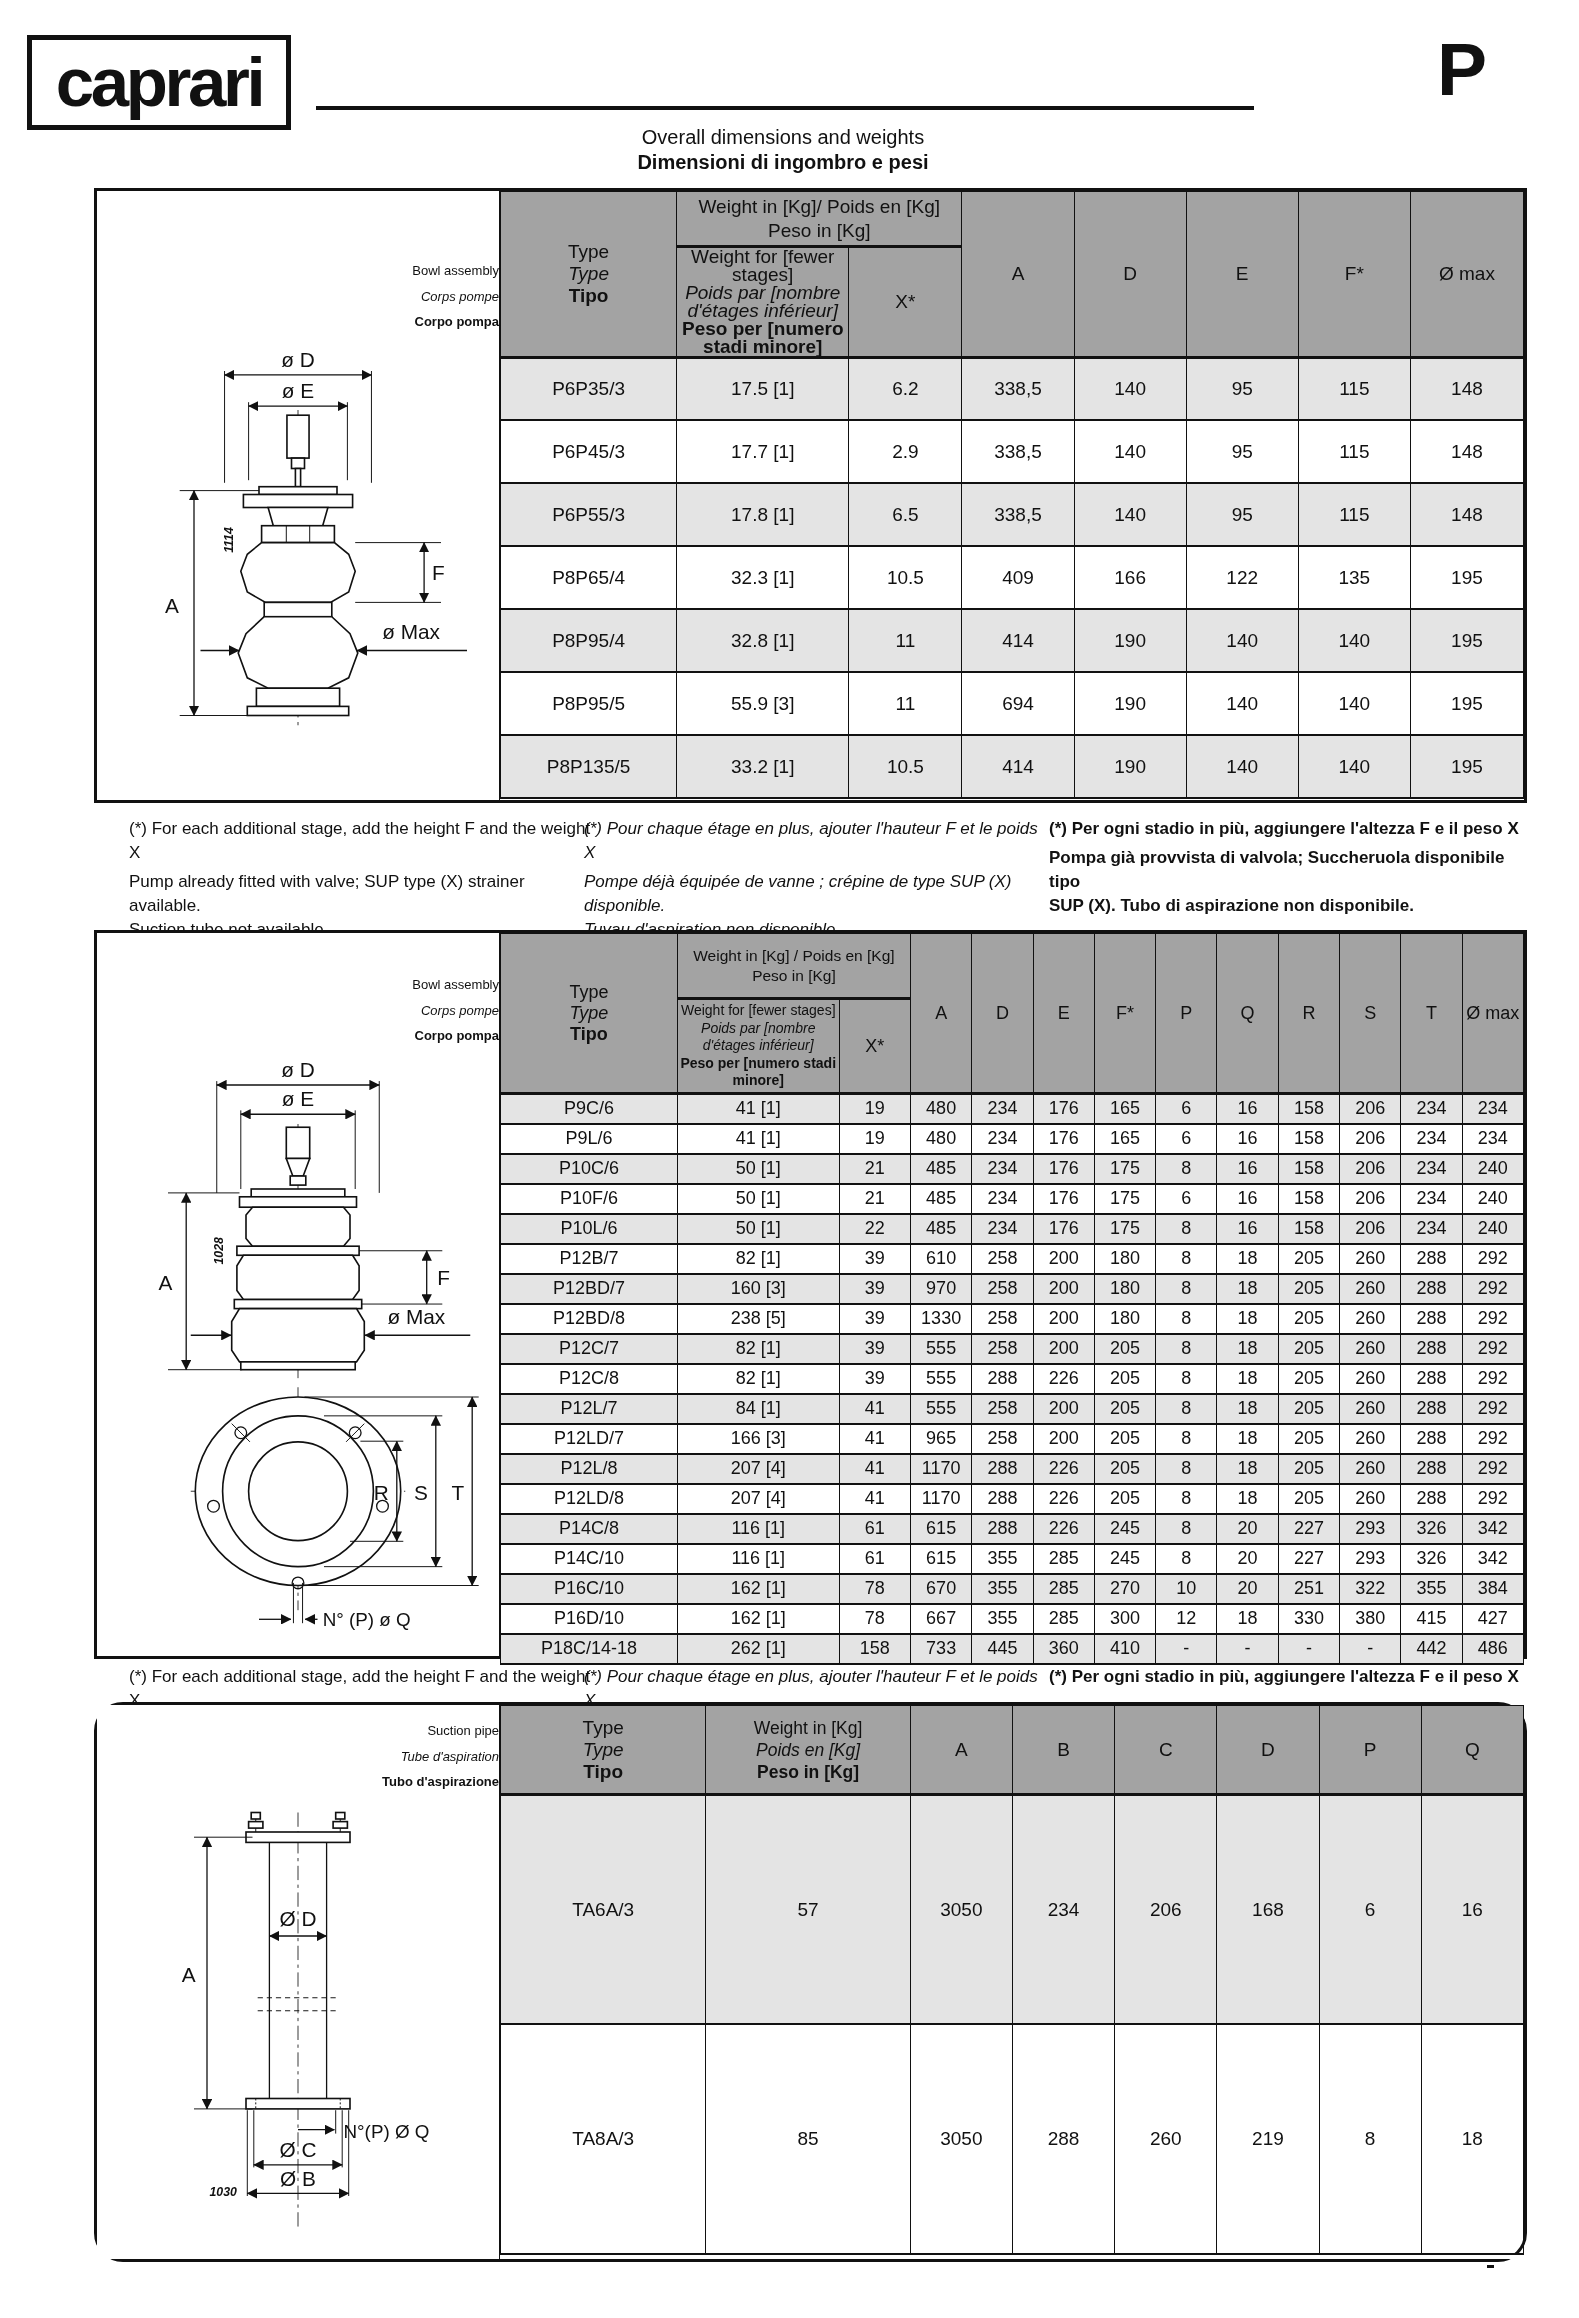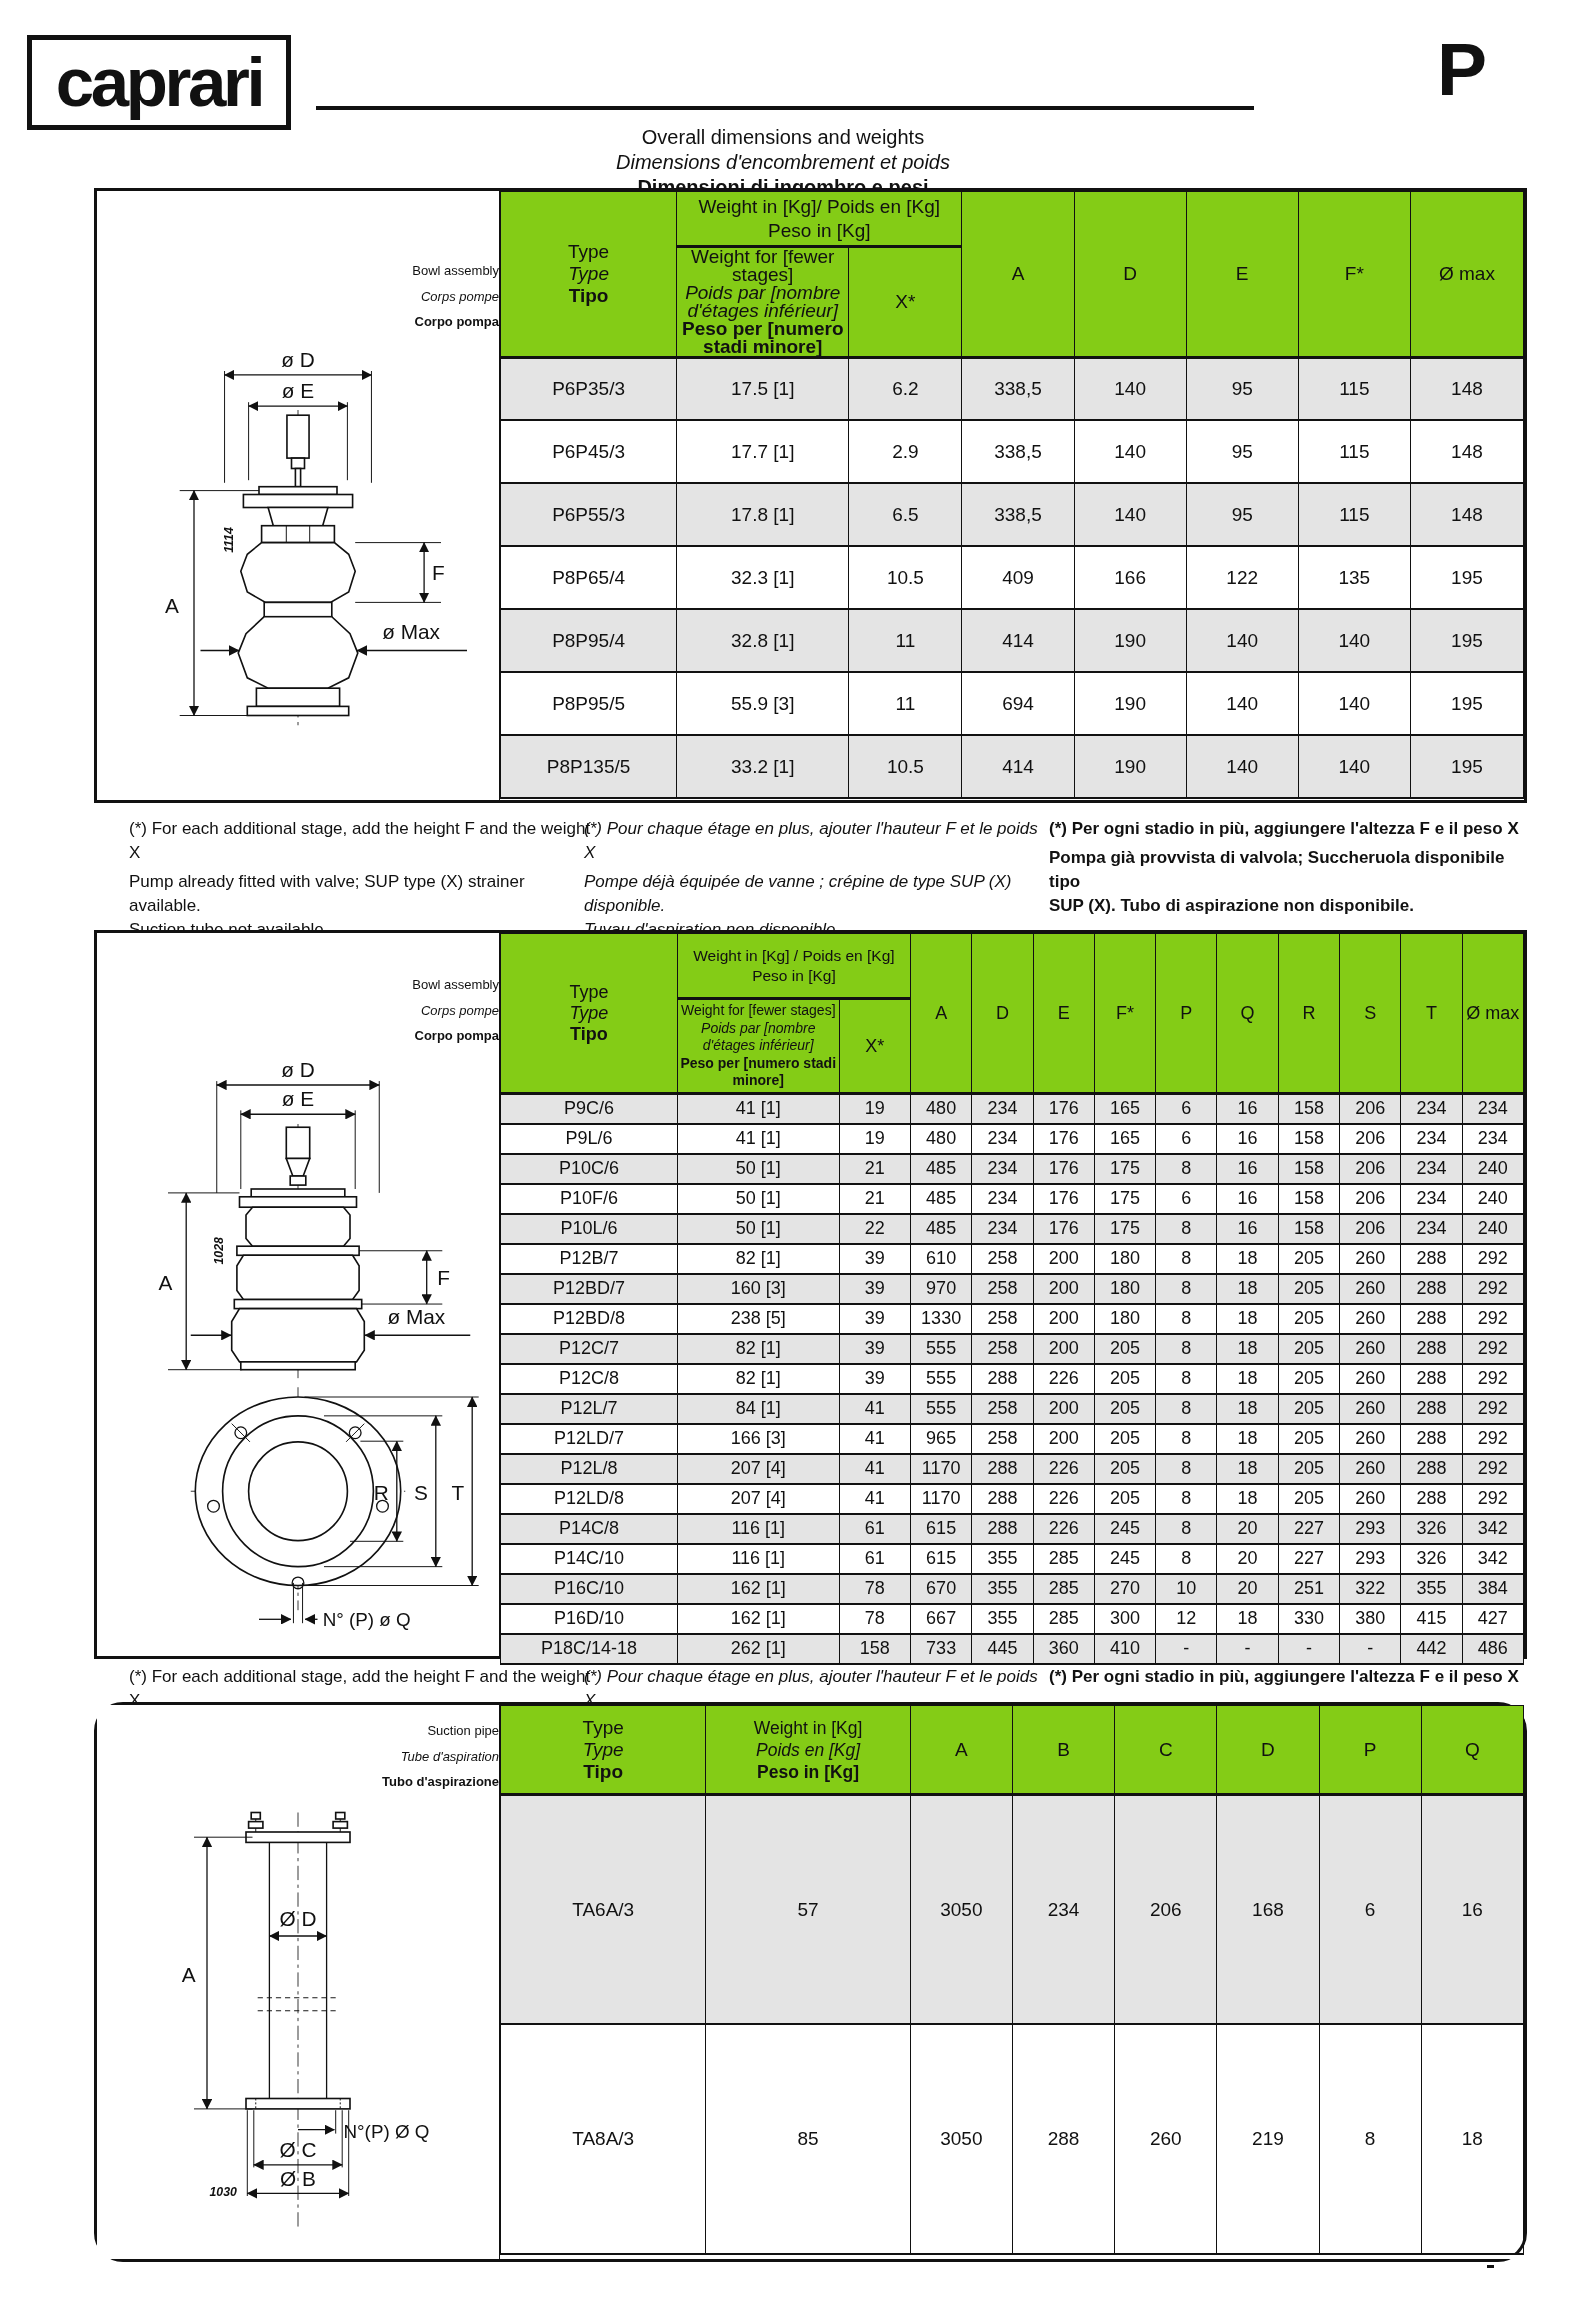--- a/index.html
+++ b/index.html
@@ -27,21 +27,21 @@
   .side-text{text-align:right;font-size:13px;line-height:25.5px;margin-left:19px;}
   .t1 .side-text{padding-top:67px}
   .t2 .side-text{padding-top:39px}
   .t3 .side-text{padding-top:13.4px}
   .side-text .fr{font-style:italic}
   .side-text .it{font-weight:bold}
   .grid-wrap{position:absolute;left:403px;top:0;right:0;bottom:0;}
   table.grid{width:100%;height:100%;border-collapse:collapse;table-layout:fixed;}
   .grid td{border:1.3px solid #111;text-align:center;vertical-align:middle;
            font-size:19px;padding:0 1.3px;overflow:hidden;}
-  .grid thead td{background:#84cc16;border-bottom:3.4px solid #111;}
+  .grid thead td{background:#a3a3a3;border-bottom:3.4px solid #111;}
   .grid tbody.data td{border-top:2px solid #111;border-bottom:2px solid #111;}
   .grid tbody.data tr:nth-child(odd) td{background:#e4e4e4;}
   .grid tbody.fill td{border-left:none;border-right:none;border-bottom:none;background:#fff;}
   .htype .fr,.hsub .fr,.hw3 .fr{font-style:italic}
   .htype .it,.hsub .it,.hw3 .it{font-weight:bold}
   .hsub{font-size:15px;line-height:18px;}
   .g1 .wspan{font-size:19px;line-height:24px;}
   .g2 .wspan{font-size:15.5px;line-height:20px;}
   .g3 .hw3{font-size:17.5px;line-height:22px;}
   .g1 tr.h1{height:55px}  .g1 tr.h2{height:93px}  .g1 tbody.data tr{height:32px}
@@ -81,21 +81,20 @@
 <div class="page">
 
   <div class="logo">
     <span>caprari</span>
   </div>
   <div class="pletter">P</div>
   <div class="hrule"></div>
 
   <div class="title">
     <div class="t-en">Overall dimensions and weights</div>
-    <div class="t-fr">Dimensions d'encombrement et poids</div>
     <div class="t-it">Dimensioni di ingombro e pesi</div>
   </div>
 
   <div class="tbl t1">
     <div class="side">
       <div class="side-text">
         <div class="en">Bowl assembly</div>
         <div class="fr">Corps pompe</div>
         <div class="it">Corpo pompa</div>
       </div>

